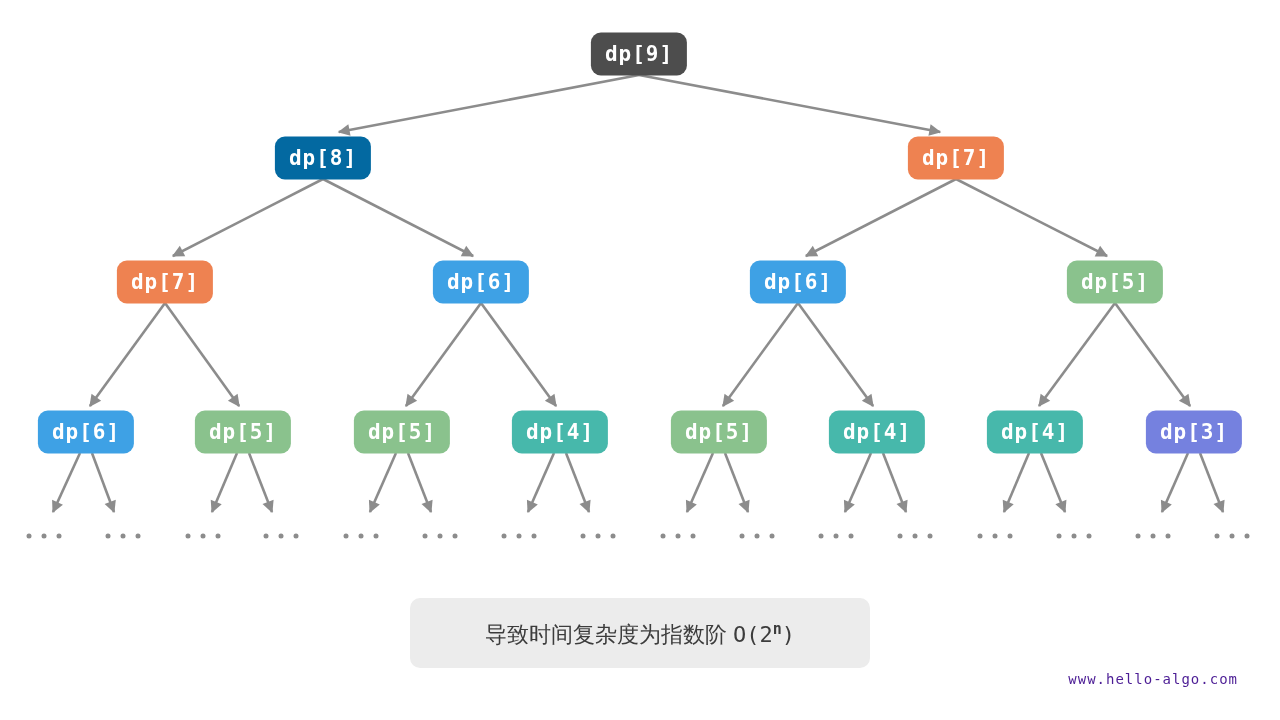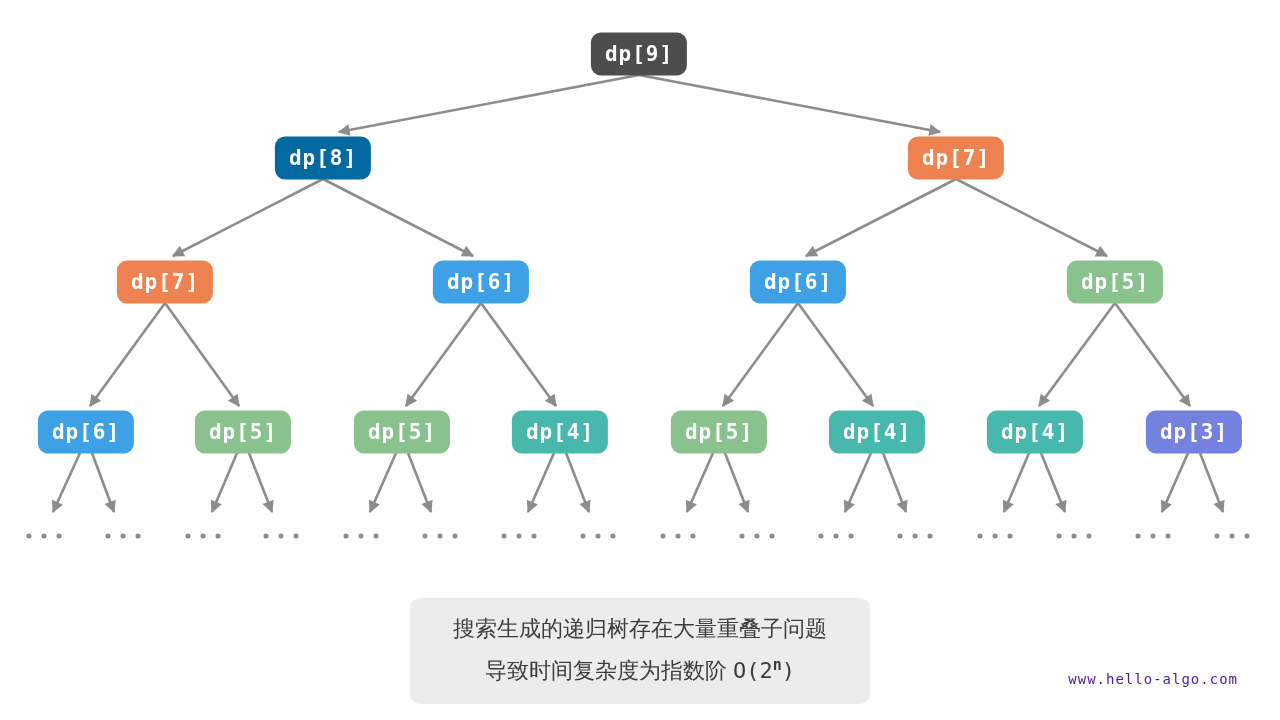--- a/index.html
+++ b/index.html
@@ -213,19 +213,18 @@
         <i style="background: rgb(140, 140, 140);"></i>
       </div>
       <div class="leaf" aria-label="..." style="left: 1232px; top: 536px;">
         <i style="background: rgb(140, 140, 140);"></i>
         <i style="background: rgb(140, 140, 140);"></i>
         <i style="background: rgb(140, 140, 140);"></i>
       </div>
     </div>
 
   <div class="caption" style="background: rgb(236, 236, 236); color: rgb(60, 60, 60);">
-    <div>搜索生成的递归树存在大量重叠子问题</div>
     <div><span>导致时间复杂度为指数阶 </span><span class="formula"><span>O(2</span><sup>n</sup><span>)</span></span></div>
   </div>
 
   <div class="watermark" style="color: #4c1d95;">www.hello-algo.com</div>
 
 </div>
 
 </body></html>

